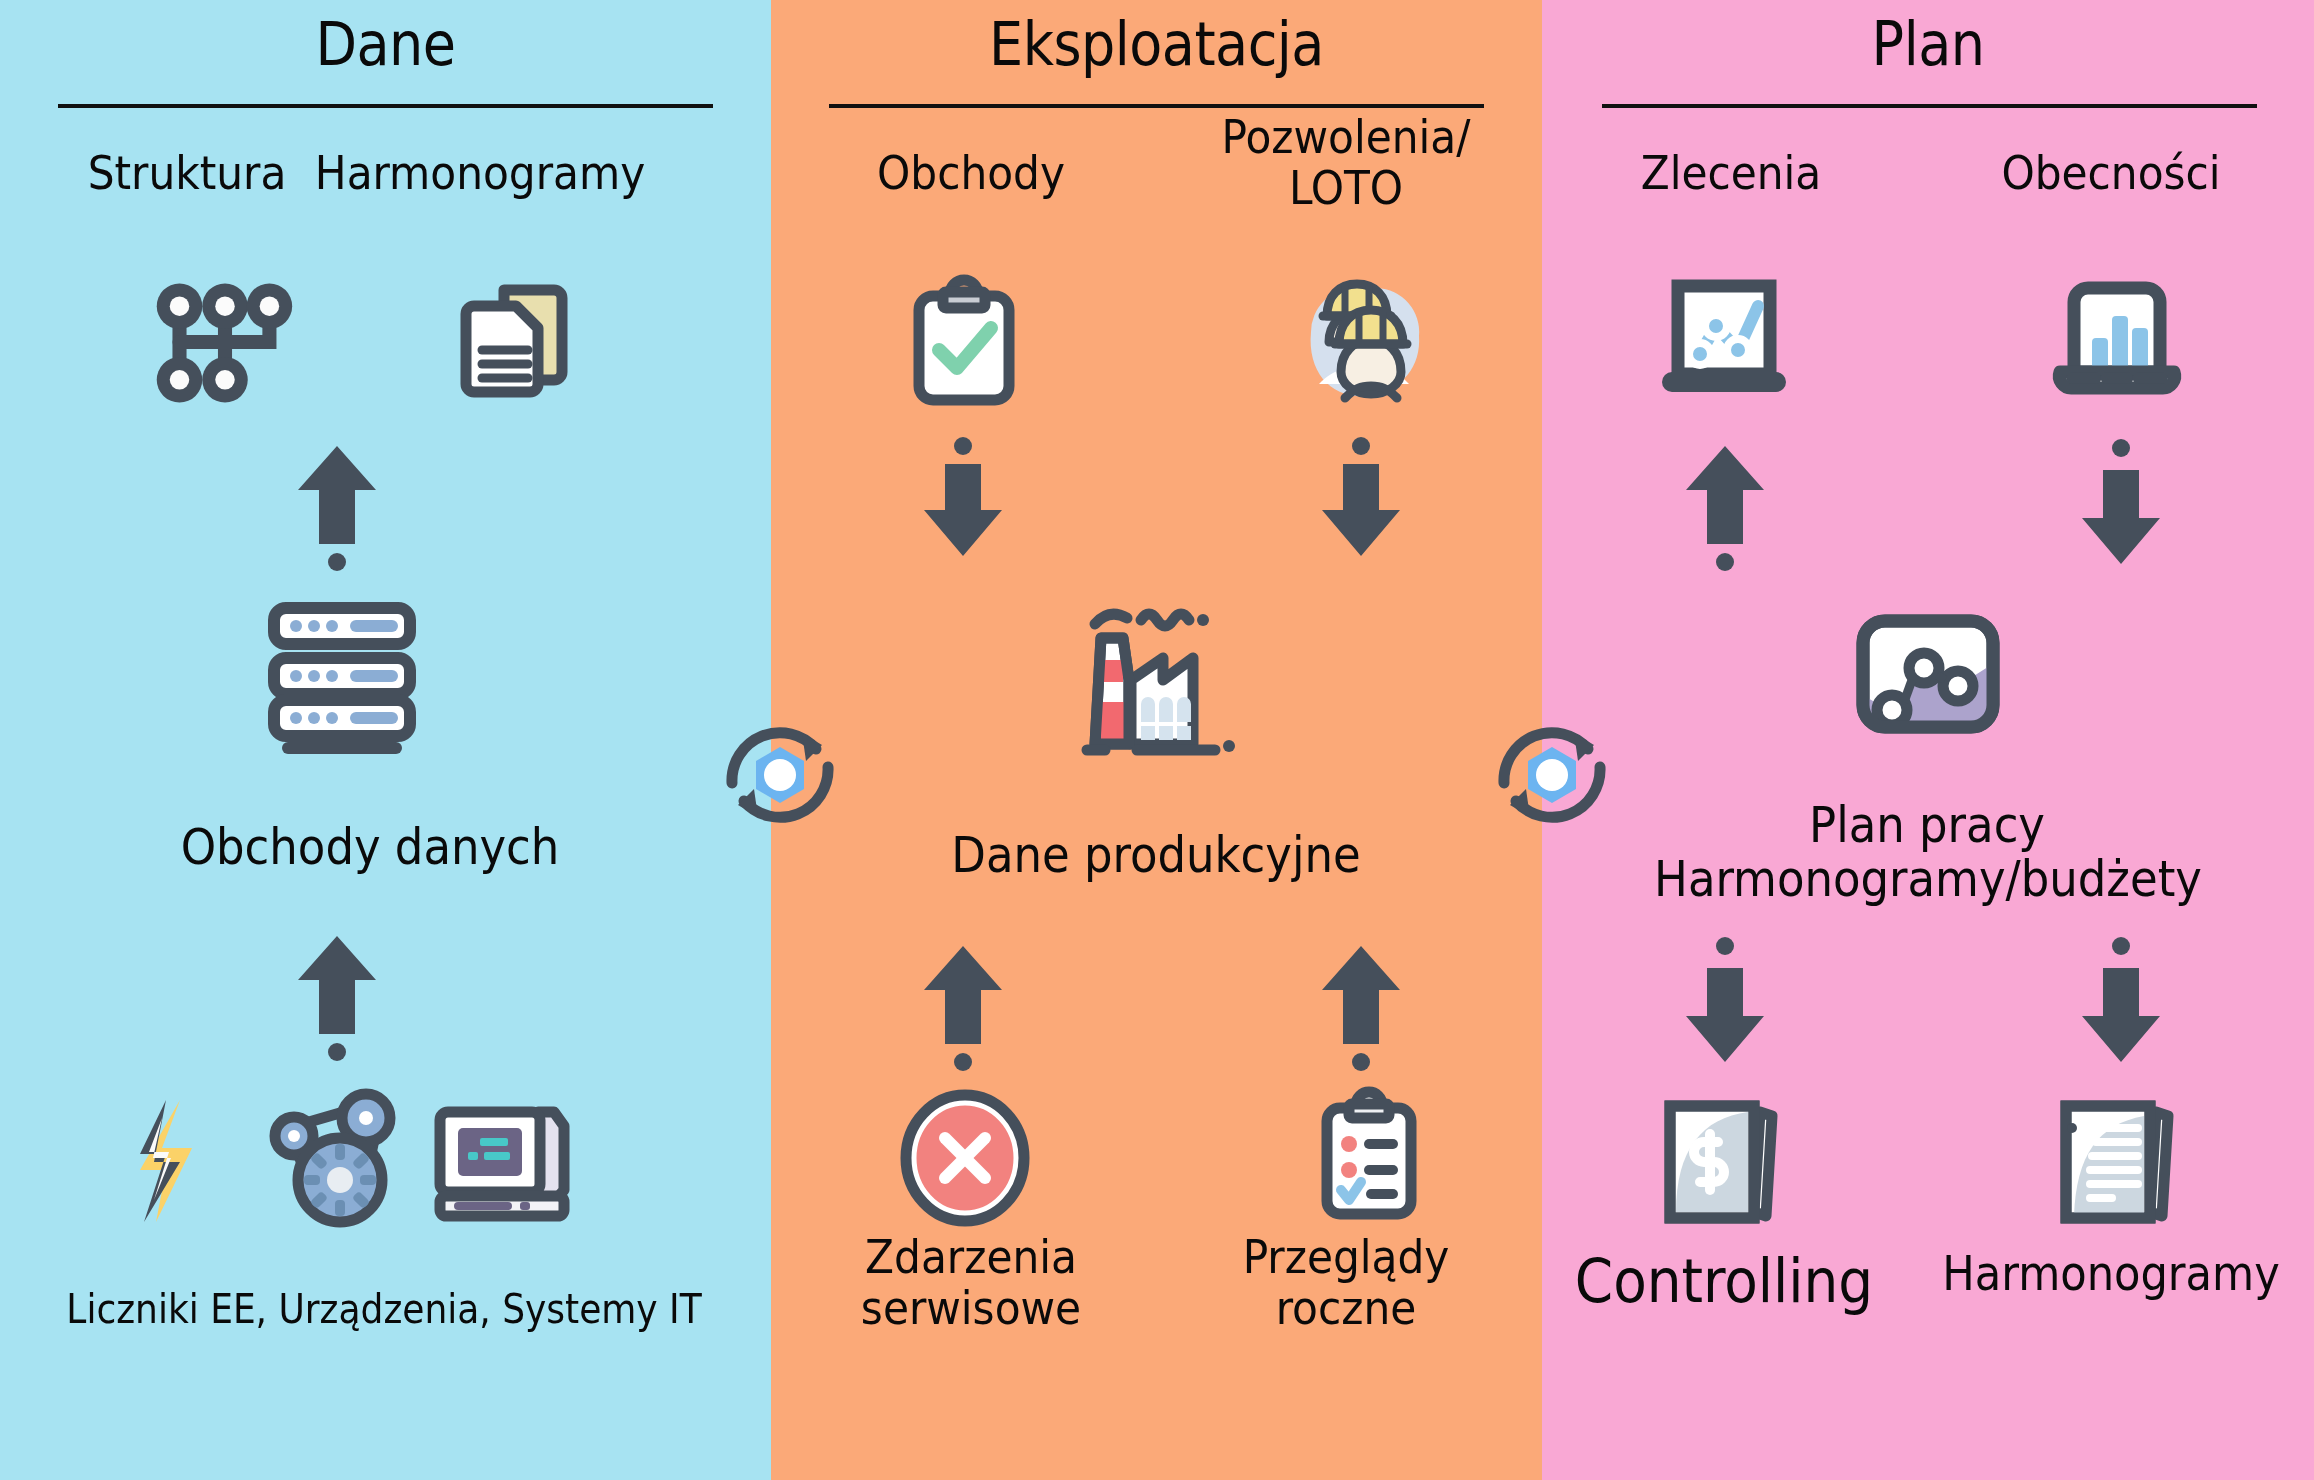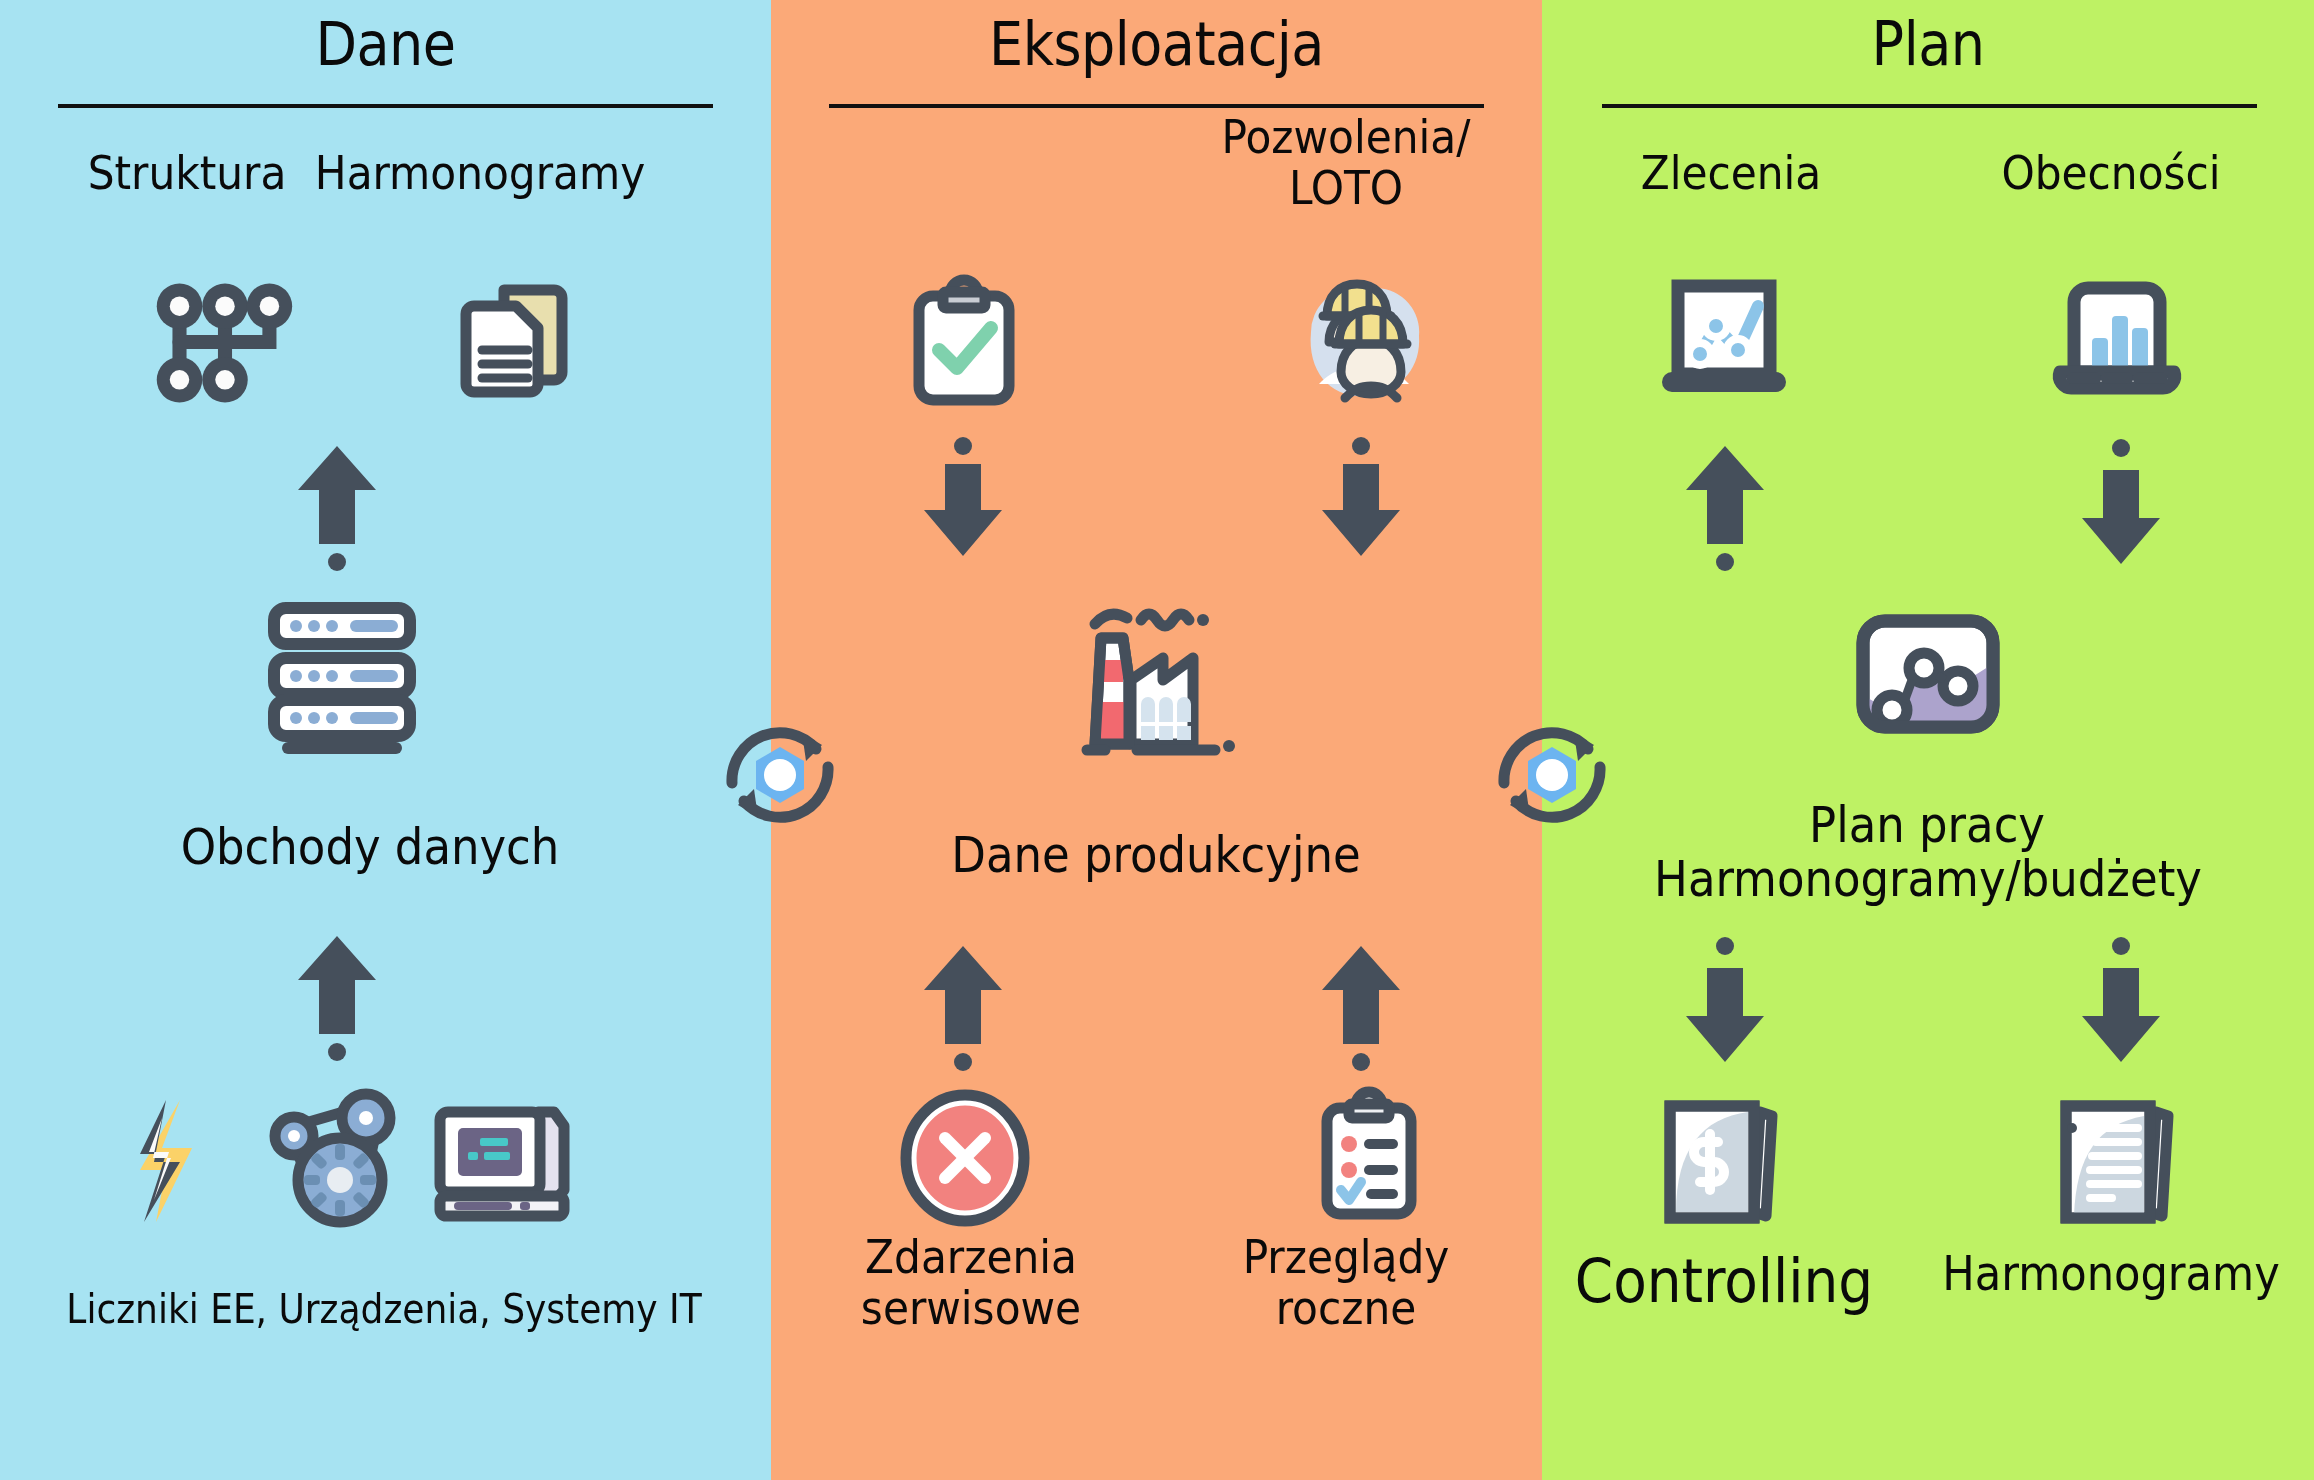--- a/index.html
+++ b/index.html
@@ -9,21 +9,21 @@
     overflow: hidden;
   }
   #board {
     position: relative;
     width: 2314px; height: 1480px;
     display: flex;
   }
   .panel { position: relative; height: 100%; }
   .panel-blue   { width: 771px;  background: #a7e3f2; padding-left: 38px; }
   .panel-orange { width: 771px;  background: #fba978; }
-  .panel-pink   { width: 772px;  background: #bef264; }
+  .panel-pink   { width: 772px;  background: #f9a8d4; }
 
   .ptitle {
     position: absolute; left: 0; width: 100%;
     text-align: center;
     font-family: "DejaVu Sans Condensed", "Liberation Sans Narrow", "Liberation Sans", sans-serif;
     font-size: 60px;
     color: #0a0a0a;
     line-height: 1;
     letter-spacing: -0.5px;
   }
@@ -189,20 +189,21 @@
     </div>
 
     <div class="lbl" style="top:1288px; left:4px; width:760px; font-size:40px;">Liczniki EE, Urządzenia, Systemy IT</div>
   </div>
 
   <div class="panel panel-orange">
 
     <div class="ptitle" style="top:14px;">Eksploatacja</div>
     <div class="prule" style="top:104px; left:58px; width:655px;"></div>
 
+    <div class="lbl lbl-m" style="top:148px; left:20px; width:360px;">Obchody</div>
     <div class="icon" style="top:278px; left:138px;">
       <svg width="110" height="128" viewBox="0 0 110 128">
         <circle cx="55" cy="16" r="14" fill="none" stroke="#454f5b" stroke-width="11"></circle>
         <rect x="10" y="18" width="90" height="104" rx="14" fill="#ffffff" stroke="#454f5b" stroke-width="11"></rect>
         <rect x="34" y="14" width="42" height="16" rx="3" fill="#c9cdd4" stroke="#454f5b" stroke-width="11" stroke-linejoin="round"></rect>
         <path d="M30 72 L48 90 L82 50" fill="none" stroke="#7fd1ad" stroke-width="14" stroke-linecap="round" stroke-linejoin="round"></path>
       </svg>
     </div>
 
     <div class="lbl lbl-m" style="top:112px; left:380px; width:390px;">Pozwolenia/

